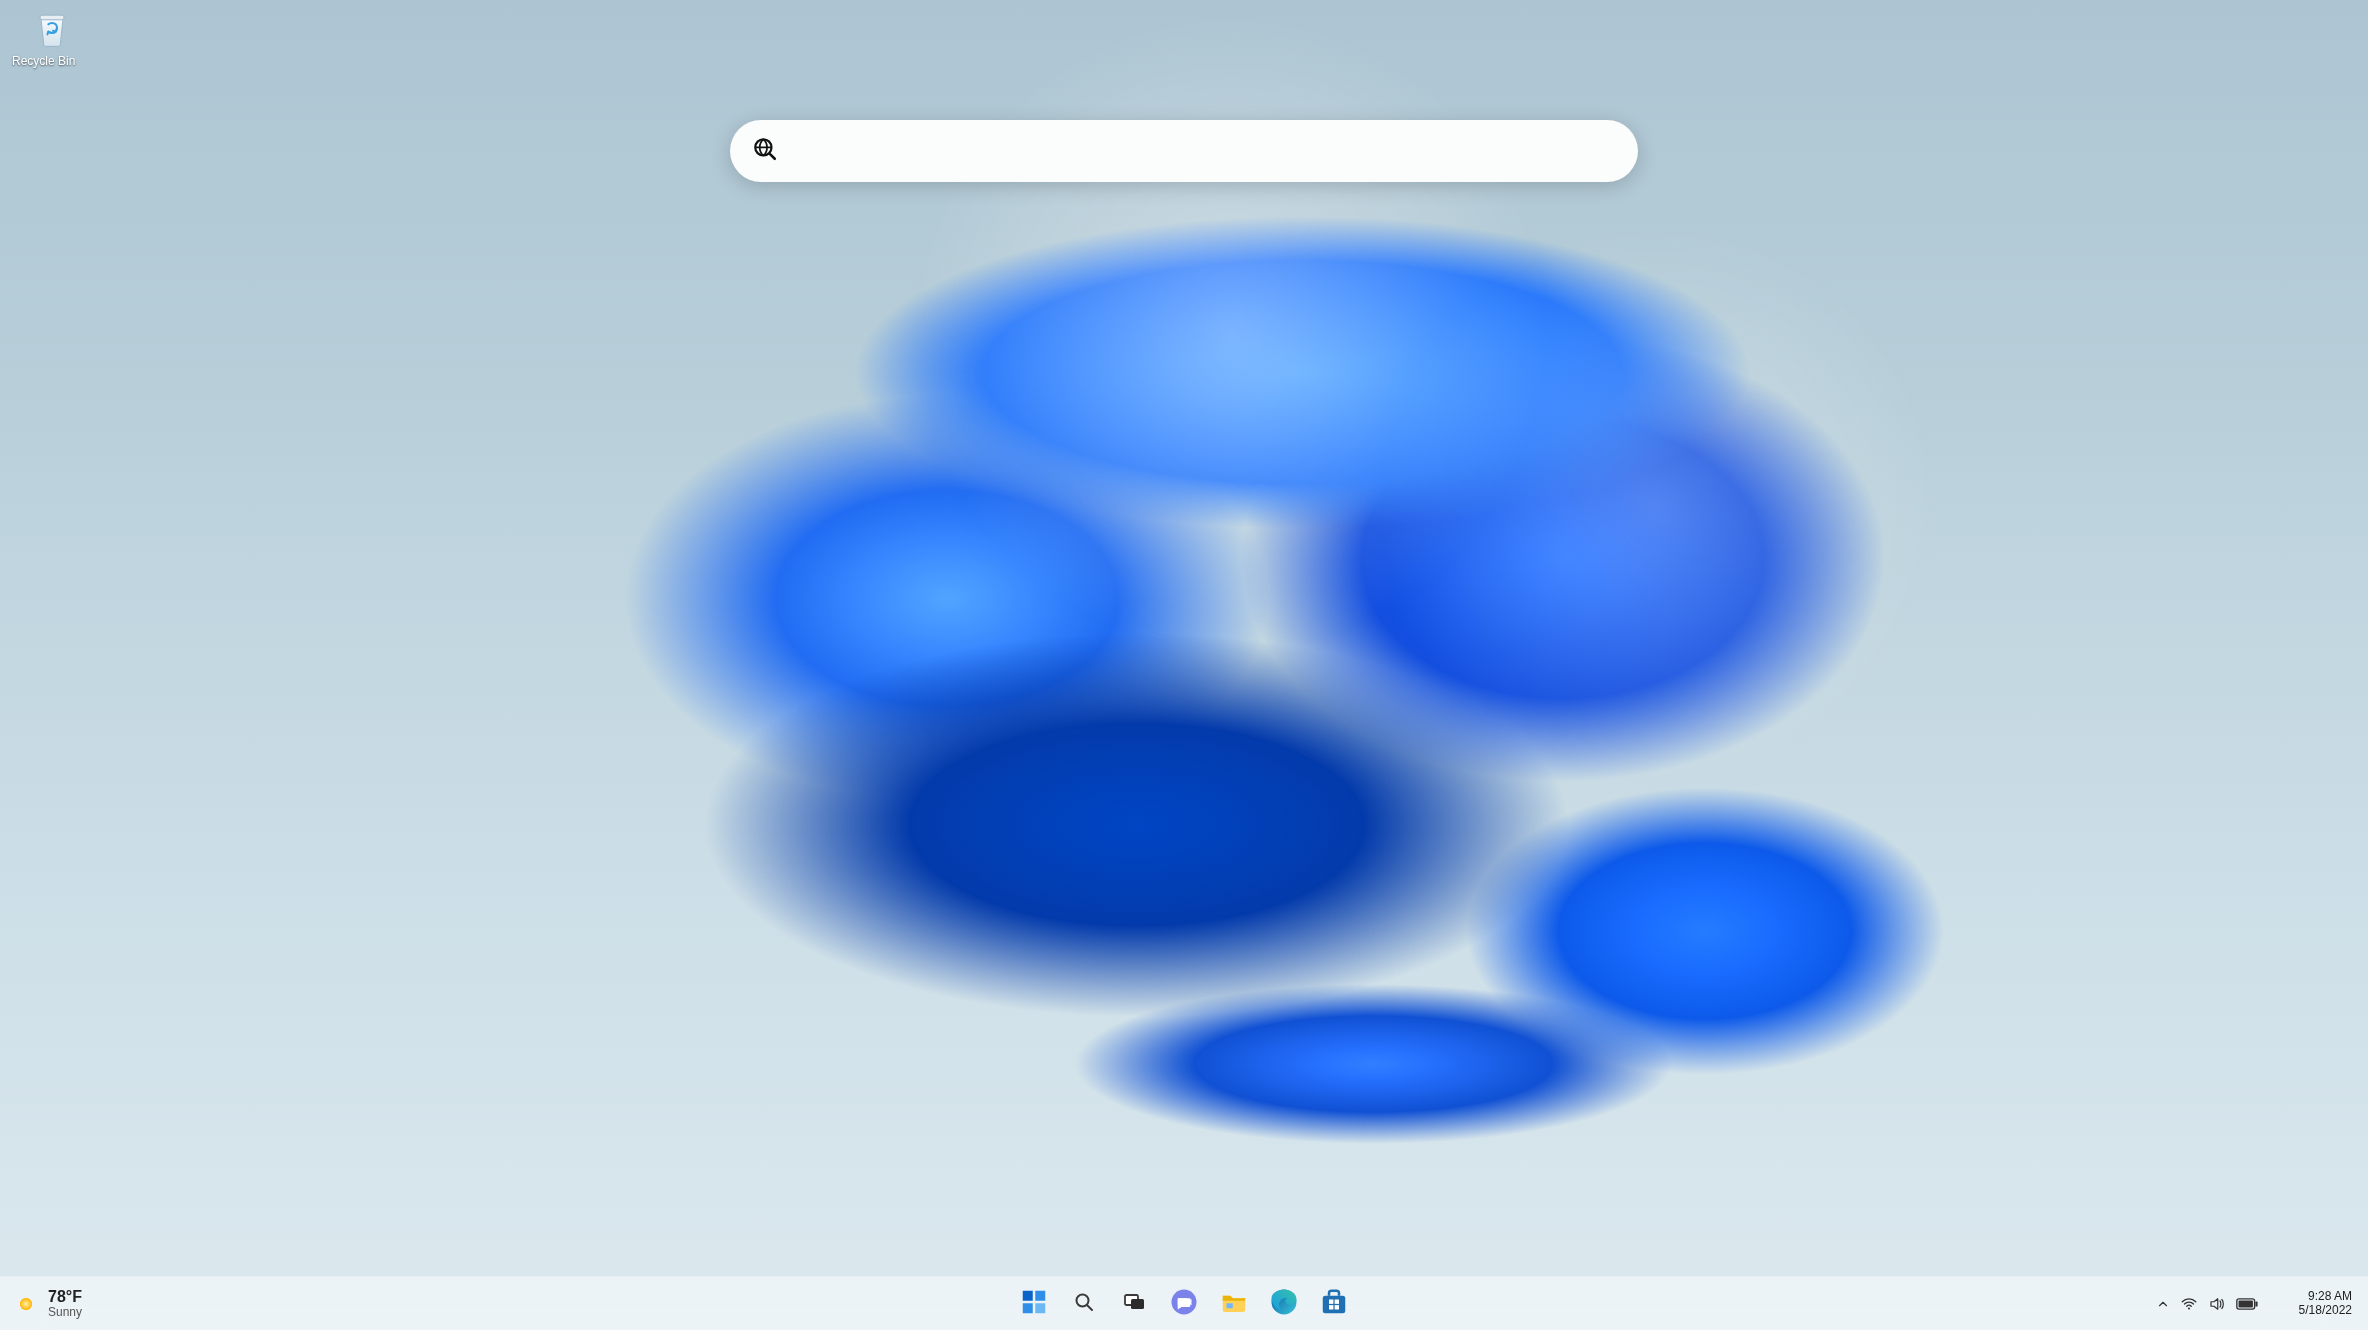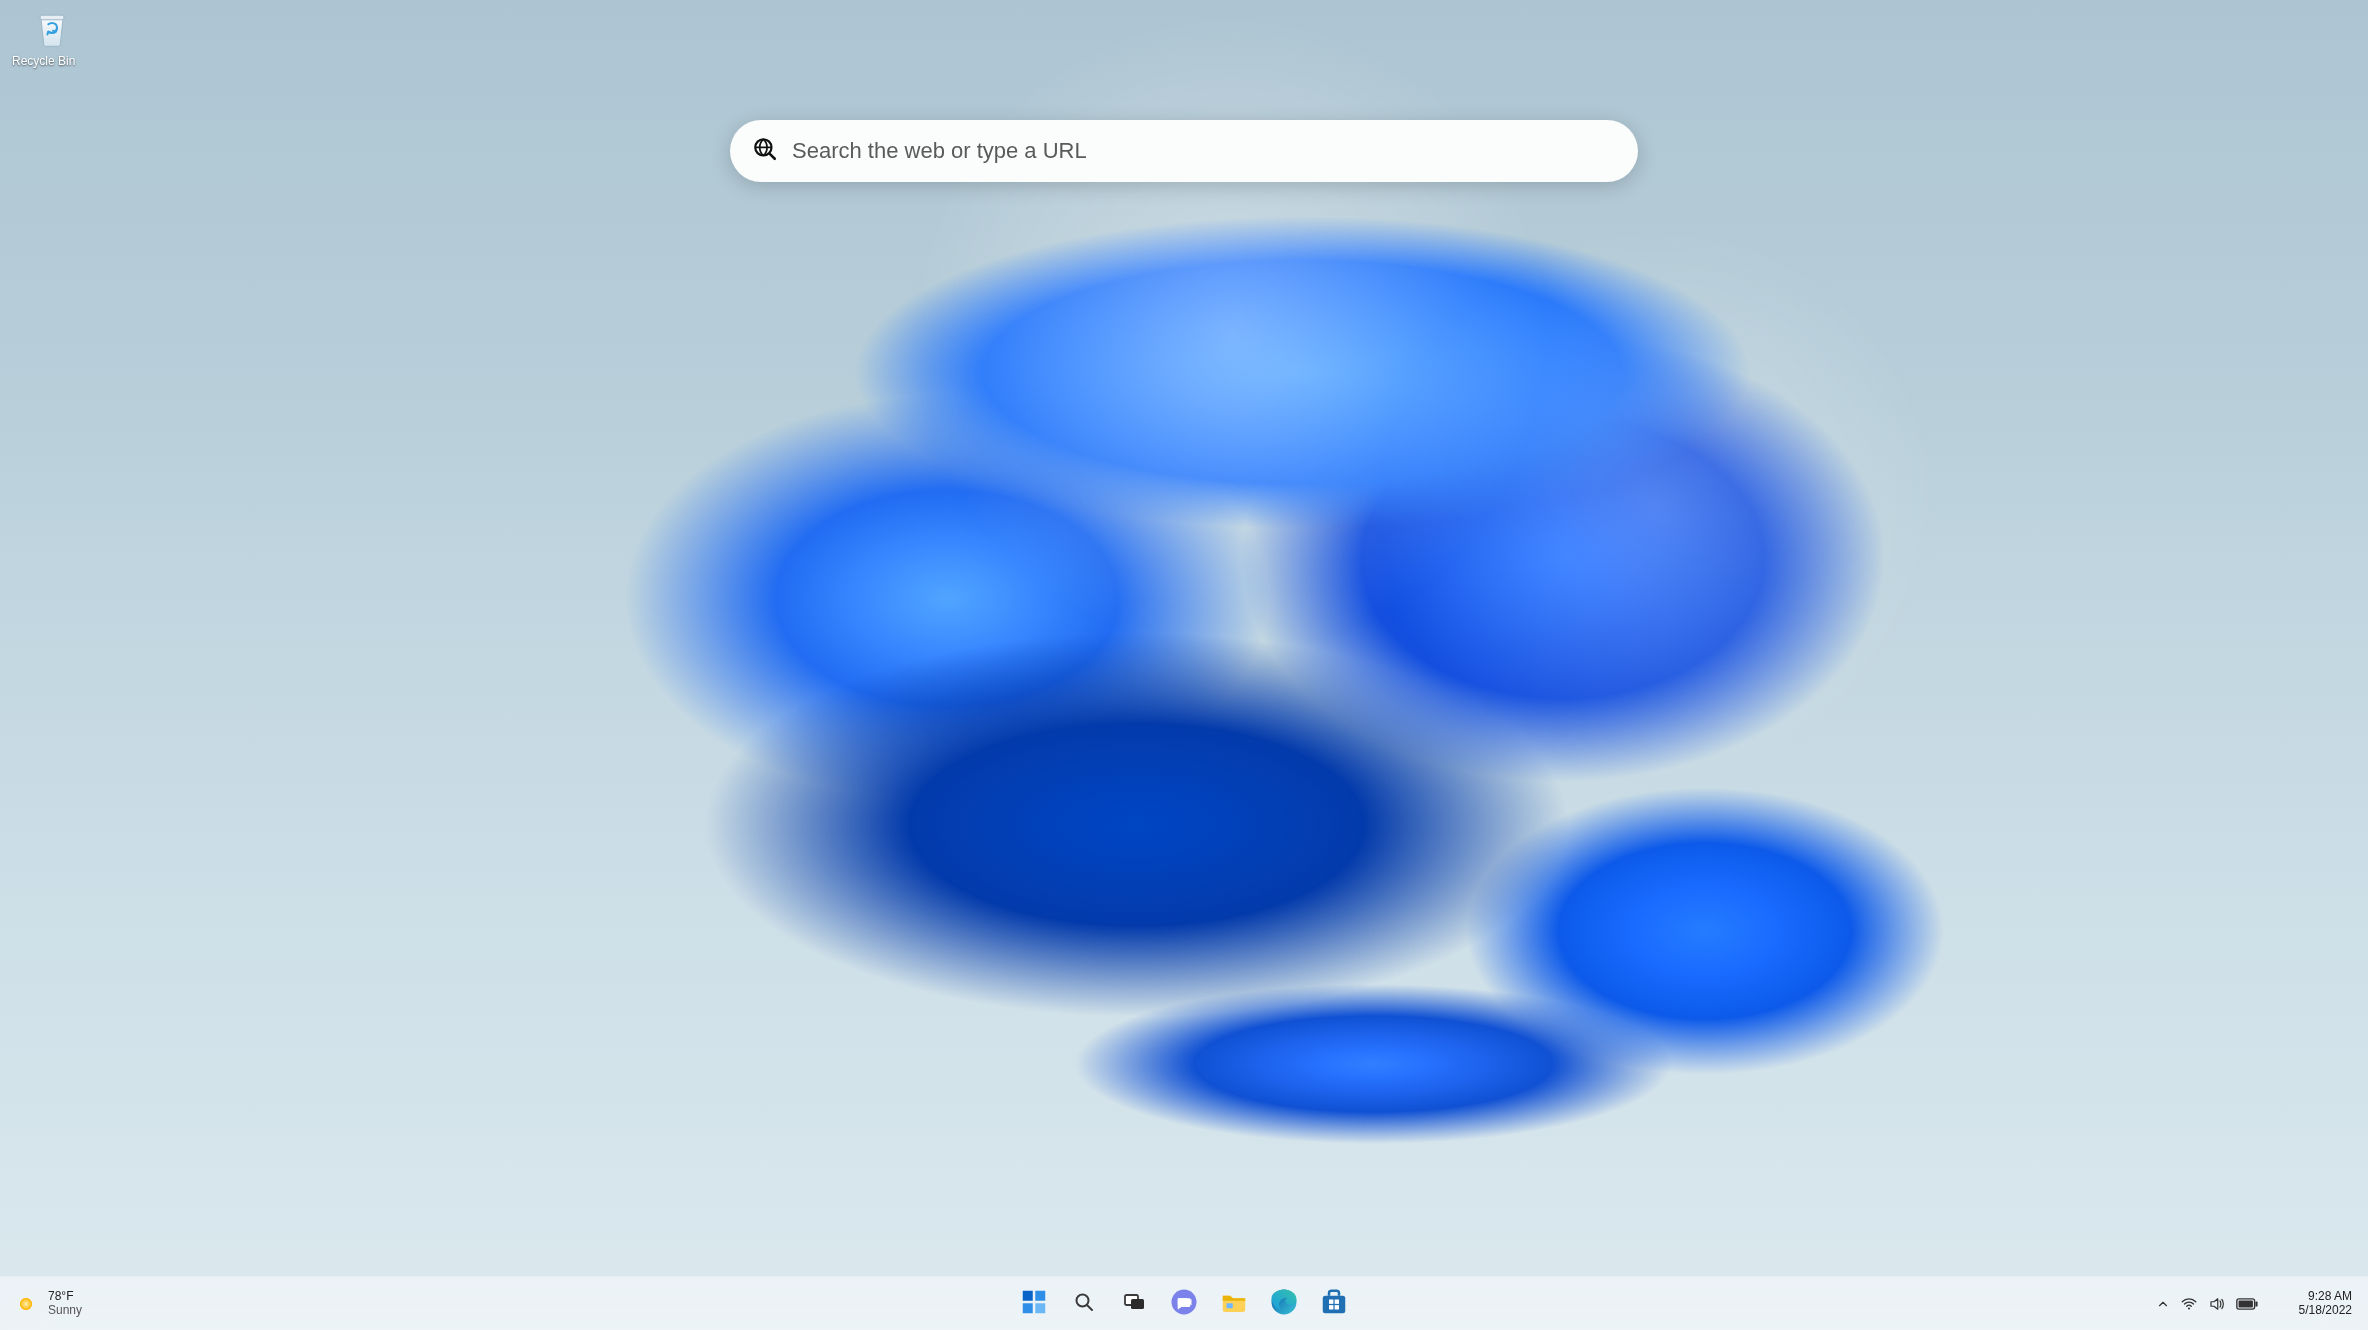--- a/index.html
+++ b/index.html
@@ -87,21 +87,21 @@
   }
   .taskbar-left {
     display: flex;
     align-items: center;
     gap: 10px;
     padding-left: 14px;
     width: 300px;
   }
   .weather-icon { width: 24px; height: 24px; }
   .weather-text { display:flex; flex-direction:column; line-height:1.1; }
-  .weather-temp { font-size: 12px; color:#222; font-weight:400;}
+  .weather-temp { font-size: 16px; color:#222; font-weight:700;}
   .weather-cond { font-size: 12px; color:#555;text-align:right;}
   .taskbar-center {
     flex: 1;
     display: flex;
     justify-content: center;
     gap: 6px;
   }
   .taskbar-item {
     width: 44px; height: 44px;
     display:flex; align-items:center; justify-content:center;
@@ -147,21 +147,20 @@
 </div>
 
 <div class="desktop-search">
   <span>
     <svg viewBox="0 0 24 24" width="26" height="26">
       <circle cx="10.5" cy="10.5" r="7.5" fill="none" stroke="#111" stroke-width="2"></circle>
       <path d="M10.5 3 C6 7 6 14 10.5 18 M10.5 3 C15 7 15 14 10.5 18 M3 10.5 H18" stroke="#111" stroke-width="1.6" fill="none"></path>
       <line x1="16.2" y1="16.2" x2="21" y2="21" stroke="#111" stroke-width="2.4" stroke-linecap="round"></line>
     </svg>
   </span>
-  <input type="text" placeholder="Search the web or type a URL" style="">
 </div>
 
 <div class="taskbar">
 
   <div class="taskbar-left">
     <span class="weather-icon">
       <svg viewBox="0 0 24 24" width="24" height="24">
         <circle cx="12" cy="12" r="6" fill="#ffcc33"></circle>
         <circle cx="12" cy="12" r="6" fill="url(#sun)"></circle>
         <defs>

